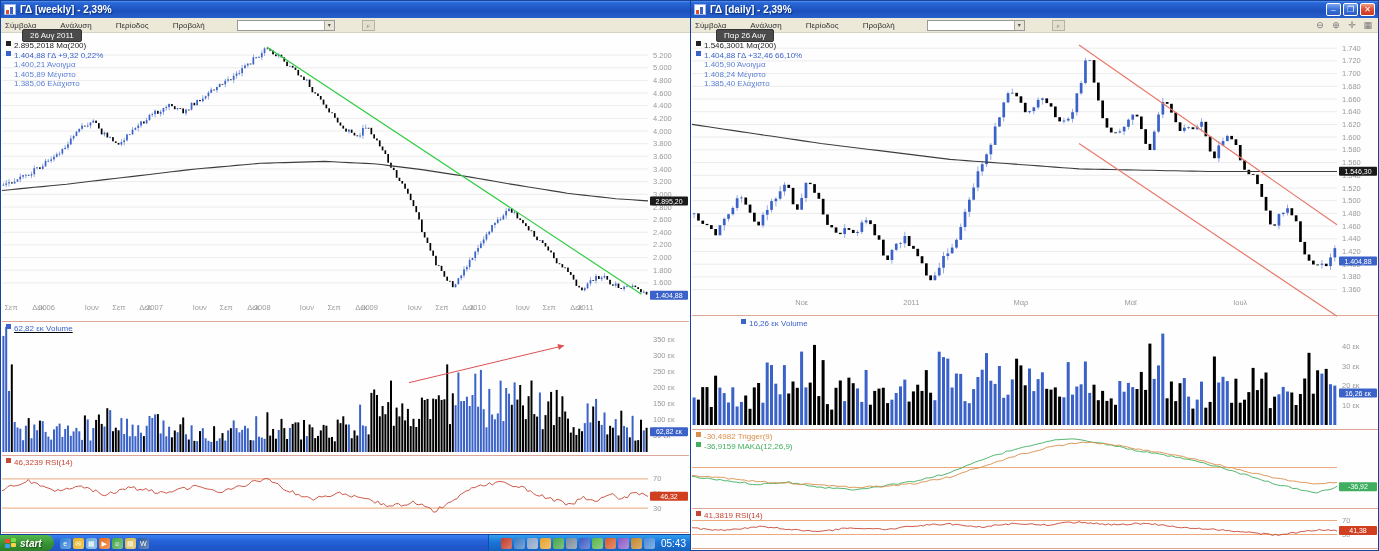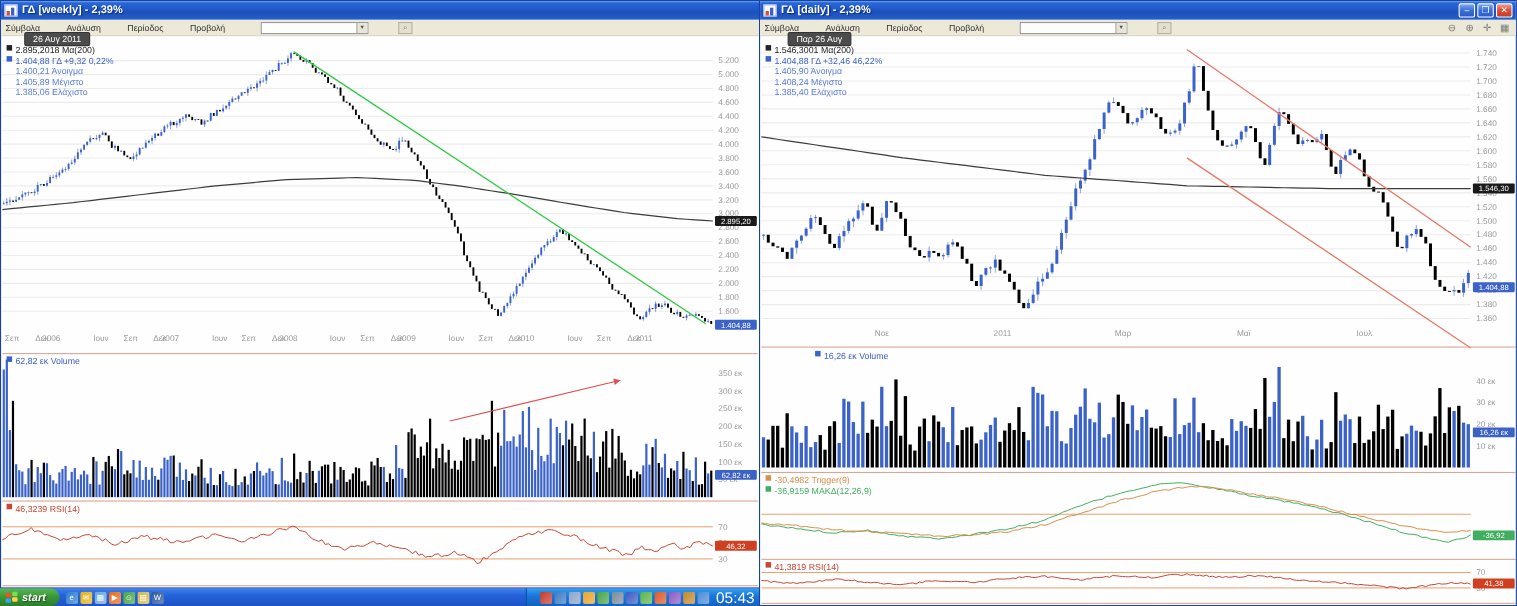--- a/index.html
+++ b/index.html
@@ -48,21 +48,21 @@
     background:linear-gradient(180deg,#55b84e 0%,#379234 55%,#2d7e2b 100%);
     border-radius:0 8px 8px 0; color:#fff; font-size:10px; font-weight:bold; font-style:italic;
     text-shadow:1px 1px 1px #1c4d1a; }
   .ql { display:flex; gap:2px; margin-left:6px; align-items:center; }
   .tb-ic { width:11px; height:11px; border-radius:2px; font-size:7px; color:#fff; text-align:center;
     line-height:11px; overflow:hidden; }
   .tb-spacer { flex:1; }
   .tray { height:16px; display:flex; align-items:center; gap:2px; padding:0 4px 0 6px;
     background:linear-gradient(180deg,#31a0ef 0%,#1a74d8 45%,#1462be 100%);
     border-left:1px solid #0e4fa8; }
-  .clock { color:#fff; font-size:14px; margin-left:4px; }
+  .clock { color:#fff; font-size:10px; margin-left:4px; }
   .flag { width:12px; height:11px; display:inline-block; position:relative; }
   .flag i { position:absolute; width:5px; height:4px; border-radius:1px; }
   .flag .f1{left:0;top:1px;background:#ff4a2a;} .flag .f2{left:6px;top:0;background:#7ade4a;}
   .flag .f3{left:0;top:6px;background:#3aa2f0;} .flag .f4{left:6px;top:5px;background:#ffd24a;}
 </style>
 </head>
 <body>
 
 <div class="window" id="win0">
   <div class="titlebar">
@@ -894,21 +894,21 @@
         </div>
       <div class="lg-row">
           <span class="lg-sp"></span>
           <span style="color: rgb(91, 127, 212);">1.405,89 Μέγιστο</span>
         </div>
       <div class="lg-row">
           <span class="lg-sp"></span>
           <span style="color: rgb(91, 127, 212);">1.385,06 Ελάχιστο</span>
         </div>
     </div>
-    <div class="legend" style="left:4px;top:291px;">
+    <div class="legend" style="left:4px;top:291px;text-decoration:underline;">
       <div class="lg-row">
           <span class="lg-m" style="background: rgb(58, 98, 200);"></span>
           <span style="color: rgb(58, 98, 200);">62,82 εκ Volume</span>
         </div>
     </div>
     <div class="legend" style="left:4px;top:425px;">
       <div class="lg-row">
           <span class="lg-m" style="background: rgb(199, 70, 52);"></span>
           <span style="color: rgb(199, 70, 52);">46,3239 RSI(14)</span>
         </div>
@@ -1478,21 +1478,21 @@
         <line x1="0" y1="515.5" x2="686" y2="515.5" stroke="#d4917c" stroke-width="0.8"></line>
       </svg>
     <div class="tooltip" style="left:24px;top:-4px;">Παρ 26 Αυγ</div>
     <div class="legend" style="left:4px;top:8px;">
       <div class="lg-row">
           <span class="lg-m" style="background: rgb(34, 34, 34);"></span>
           <span style="color: rgb(34, 34, 34);">1.546,3001 Μα(200)</span>
         </div>
       <div class="lg-row">
           <span class="lg-m" style="background: rgb(58, 98, 200);"></span>
-          <span style="color: rgb(58, 98, 200);">1.404,88 ΓΔ +32,46 46,22%</span>
+          <span style="color: rgb(58, 98, 200);">1.404,88 ΓΔ +32,46 66,10%</span>
         </div>
       <div class="lg-row">
           <span class="lg-sp"></span>
           <span style="color: rgb(91, 127, 212);">1.405,90 Άνοιγμα</span>
         </div>
       <div class="lg-row">
           <span class="lg-sp"></span>
           <span style="color: rgb(91, 127, 212);">1.408,24 Μέγιστο</span>
         </div>
       <div class="lg-row">

